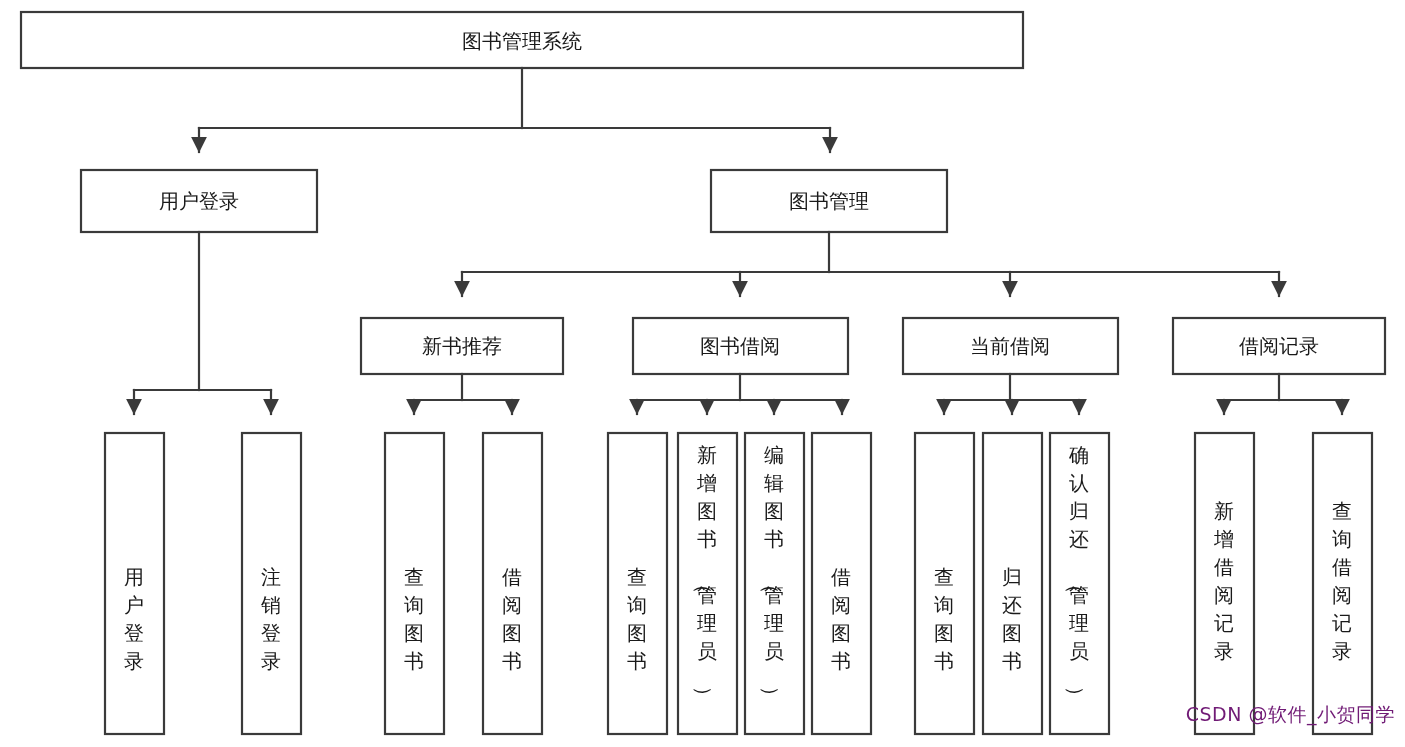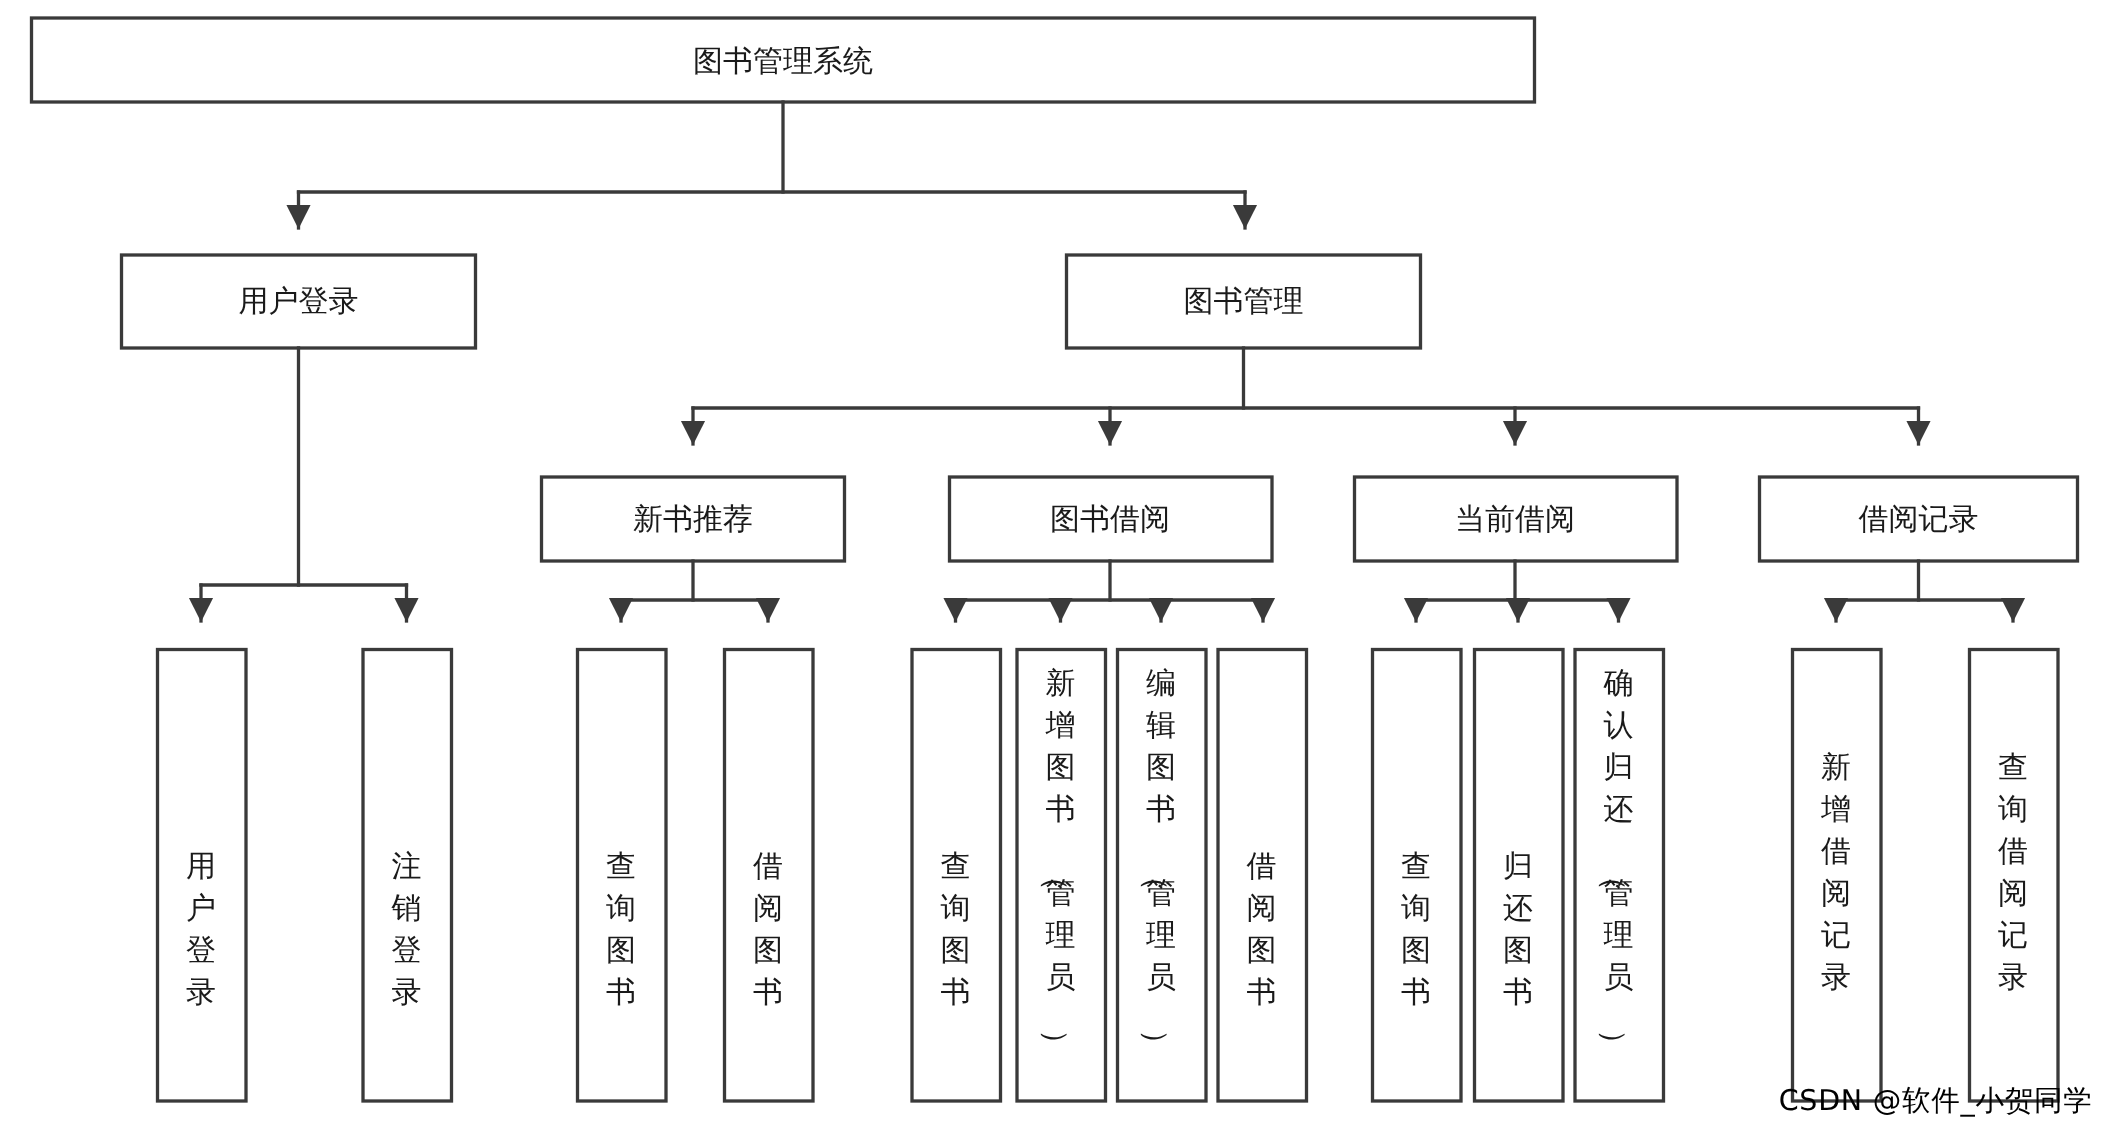--- a/index.html
+++ b/index.html
@@ -46,24 +46,24 @@
   }
   .vlabel {
     font-family: "DejaVu Sans", "Liberation Sans", sans-serif;
     font-size: 20px;
     fill: #1a1a1a;
     text-anchor: middle;
   }
   .watermark {
     position: absolute;
     right: 10px;
-    bottom: 0;
+    bottom: 19px;
     font-family: "DejaVu Sans", "Liberation Sans", sans-serif;
     font-size: 19px;
-    color: #000000;
+    color: #701a75;
     letter-spacing: 0.5px;
     white-space: nowrap;
     pointer-events: none;
   }
 </style>
 </head>
 <body>
 
 <svg id="diagram" viewBox="0 0 1405 747" xmlns="http://www.w3.org/2000/svg">
 

